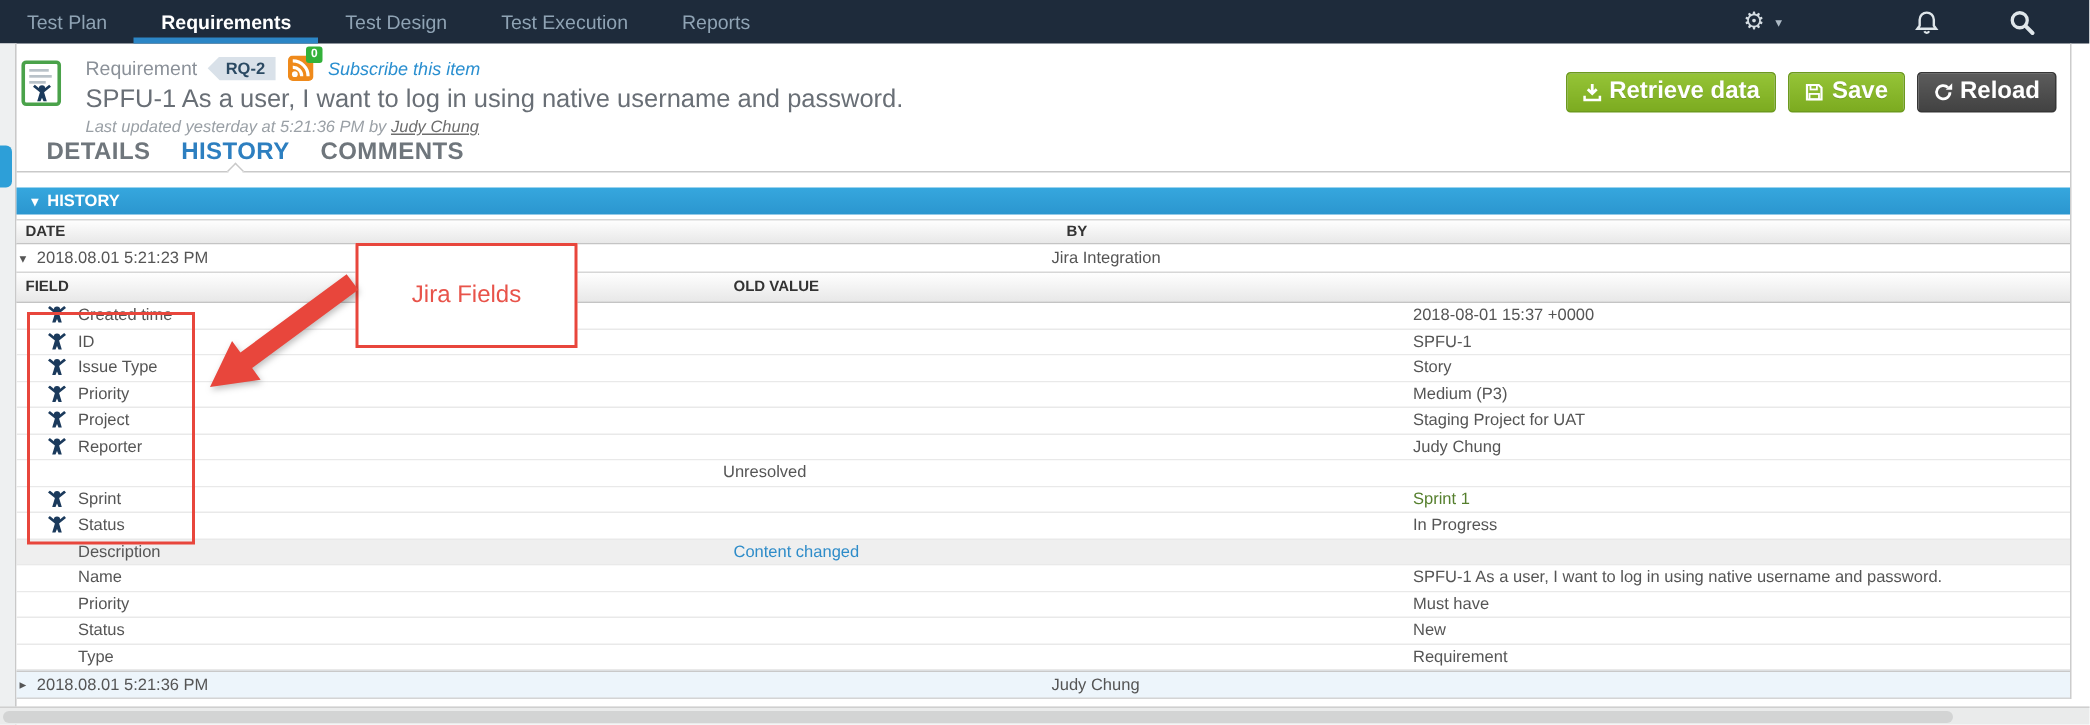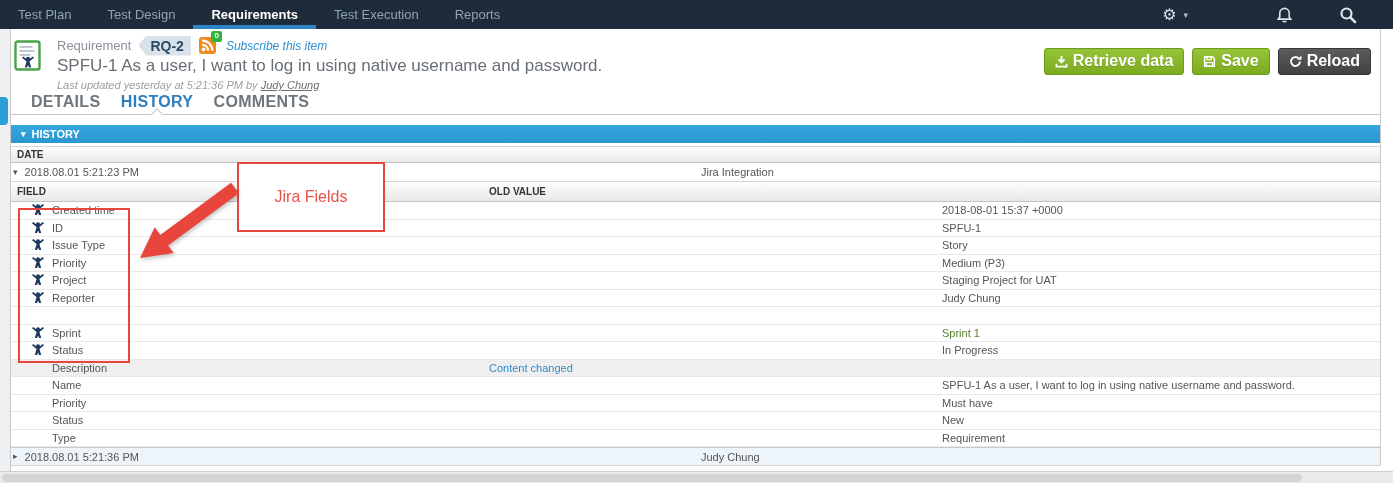--- a/index.html
+++ b/index.html
@@ -22,21 +22,21 @@
 
   
   .page { position:absolute; left:11px; top:29px; width:1370px; }
   .content { border-right:1px solid #ccc; width:1370px; }
 
   
   .obj-header { position:relative; height:61px; padding:5px 0 0 46px; }
   .doc-icon { position:absolute; left:3px; top:11px; }
   .hline1 { display:flex; align-items:center; height:19px; margin-top:2px; }
   .type-label { color:#8b9199; font-size:13px; margin-right:7px; }
-  .id-badge { background:#d9e1e9; color:#2b4a63; font-size:14px; font-weight:bold;
+  .id-badge { background:#d9e1e9; color:#2b4a63; font-size:11px; font-weight:bold;
               padding:2px 7px 2px 12px; clip-path:polygon(8px 0,100% 0,100% 100%,8px 100%,0 50%); }
   .rss-wrap { position:relative; margin:0 10px 0 8px; width:17px; height:17px; cursor:pointer; }
   .rss-badge { position:absolute; top:-6px; right:-6px; background:#33b13a; color:#fff; font-size:8px; font-weight:bold;
                padding:1px 3px; border-radius:2px; line-height:1.1; }
   .subscribe { color:#2a8fd0; font-size:12px; font-style:italic; text-decoration:none; cursor:pointer; }
   .obj-title { color:#696f76; font-size:17px; margin-top:1px; }
   .updated { color:#9aa0a6; font-size:11px; font-style:italic; margin-top:3px; }
   .updated a { color:#6e6e6e; text-decoration:underline; cursor:pointer; }
   .header-buttons { position:absolute; right:9px; top:19px; display:flex; gap:8px; }
   .btn { display:flex; align-items:center; gap:5px; font-size:16px; font-weight:bold; color:#fff;
@@ -91,22 +91,22 @@
   .anno-labelbox { position:absolute; left:237px; top:162px; width:148px; height:70px; border:2px solid #e8463c; background:#fff;
                    z-index:41; display:flex; align-items:center; justify-content:center; }
   .anno-label { color:#e8534a; font-size:16px; }
   .anno-arrow { position:absolute; left:130px; top:180px; z-index:42; pointer-events:none; }
 </style>
 </head>
 <body>
 
 <div class="topnav">
   <div class="nav-item">Test Plan</div>
+  <div class="nav-item active">Requirements</div>
   <div class="nav-item">Test Design</div>
-  <div class="nav-item active">Requirements</div>
   <div class="nav-item">Test Execution</div>
   <div class="nav-item">Reports</div>
   <div class="nav-right">
     <div class="gear-wrap">
       <span class="gear-glyph">⚙</span>
       <span class="caret-glyph">▾</span>
     </div>
     <span class="icon-btn">
       <svg width="17" height="18" viewBox="0 0 18 18">
         <path d="M9 2a5 5 0 0 0-5 5v4.2L2.4 13.4h13.2L14 11.2V7a5 5 0 0 0-5-5z" fill="none" stroke="#dfe6ea" stroke-width="1.7"></path>
@@ -193,20 +193,21 @@
   </div>
 
   <div class="panel">
     <div class="panel-bar">
       <span class="tri">▾</span>
       <span>HISTORY</span>
     </div>
 
     <div class="thead2">
       <div class="c1">DATE</div>
+      <div class="c2">BY</div>
     </div>
 
     <div class="entry-row first">
       <div class="date-cell">
         <span class="tri">▾</span>
         <span>2018.08.01 5:21:23 PM</span>
       </div>
       <div class="by-cell">Jira Integration</div>
     </div>
 
@@ -277,20 +278,21 @@
                 <circle cx="6" cy="2.4" r="2.1" fill="#1b3a5c"></circle>
                 <path d="M1.2 0 L0 1.3 L4.6 5 L2.8 11 L5 11 L6 8.6 L7 11 L9.2 11 L7.4 5 L12 1.3 L10.8 0 L6 3.8 Z" fill="#1b3a5c"></path>
               </svg>
               <span>Reporter</span>
             </div>
             <div class="cell-old"></div>
             <div class="cell-new">Judy Chung</div>
           </div>
           <div class="change-row">
             <div class="cell-old"></div>
+            <div class="cell-new">Unresolved</div>
           </div>
           <div class="change-row">
             <div class="cell-field">
               <svg class="jicon" width="12" height="12" viewBox="0 0 12 12">
                 <circle cx="6" cy="2.4" r="2.1" fill="#1b3a5c"></circle>
                 <path d="M1.2 0 L0 1.3 L4.6 5 L2.8 11 L5 11 L6 8.6 L7 11 L9.2 11 L7.4 5 L12 1.3 L10.8 0 L6 3.8 Z" fill="#1b3a5c"></path>
               </svg>
               <span>Sprint</span>
             </div>
             <div class="cell-old"></div>

